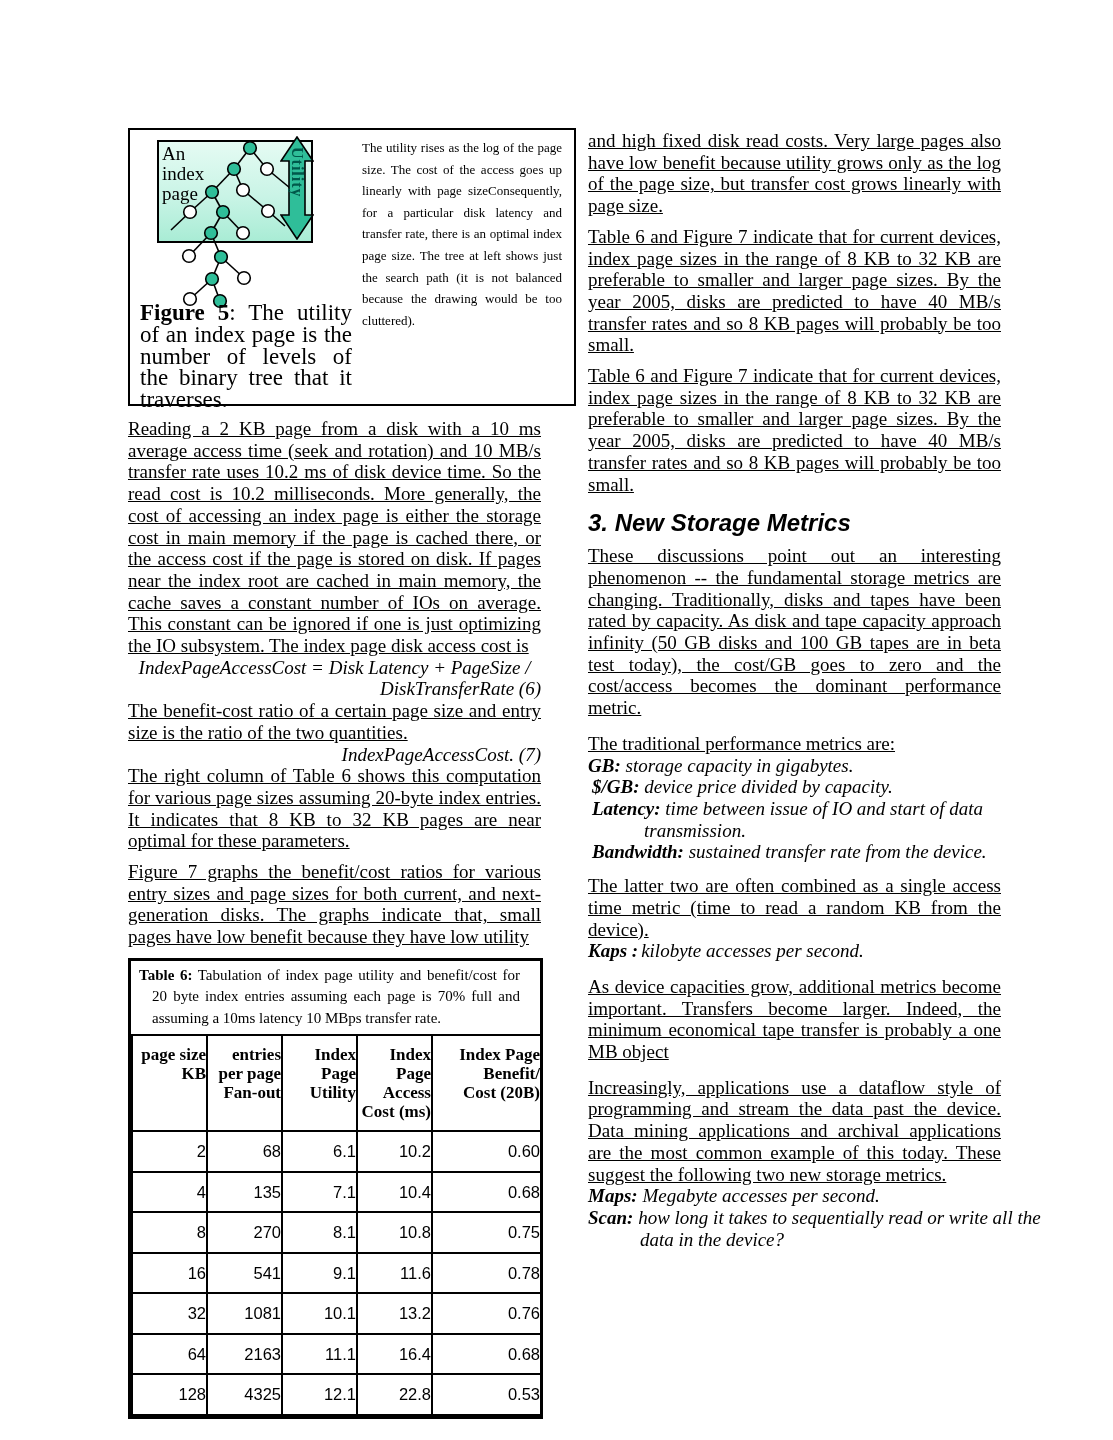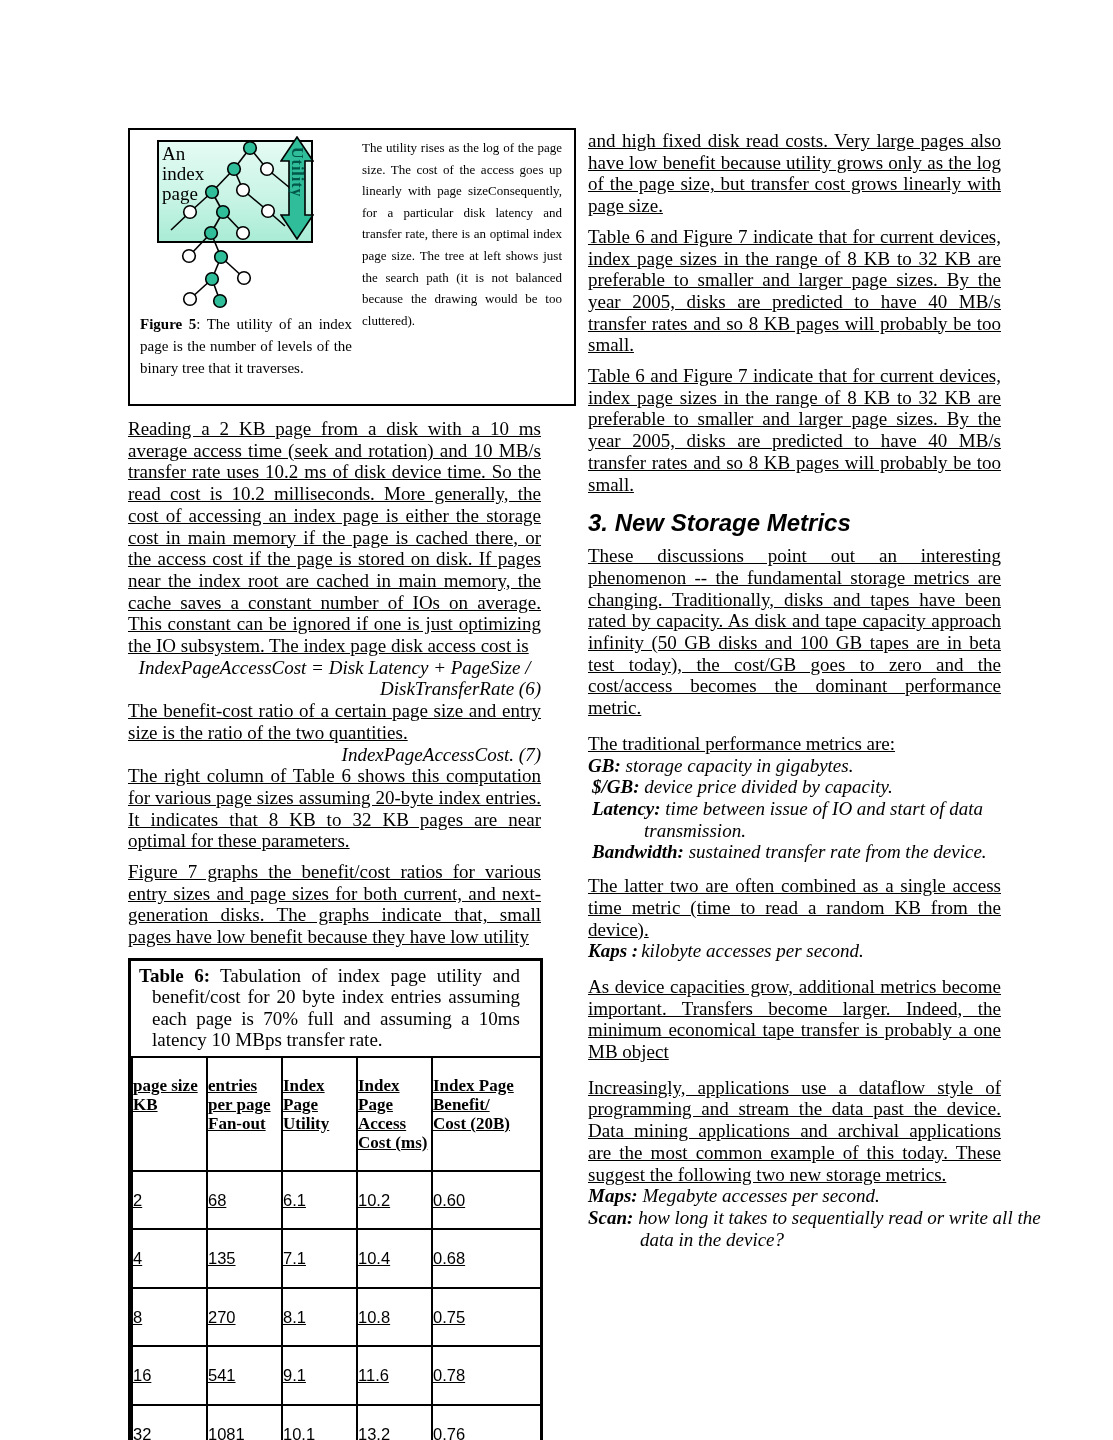--- a/index.html
+++ b/index.html
@@ -21,27 +21,27 @@
   .ml b.gap{margin-right:3px;}
   
   .figure-box{position:relative;width:448px;height:278px;border:2px solid #000;box-sizing:border-box;background:#fff;}
   .grad-box{position:absolute;left:27px;top:10px;width:156px;height:103px;border:2px solid #000;box-sizing:border-box;
             background:linear-gradient(180deg,#e5fbf3 0%,#c9f4e6 55%,#a9ecd5 100%);}
   .tree-svg{position:absolute;left:8px;top:4px;width:180px;height:180px;}
   .an-index{position:absolute;left:32px;top:14px;font-size:19px;line-height:20px;}
   .util-arrow{position:absolute;left:150px;top:6px;width:34px;height:104px;}
   .util-text{position:absolute;left:158px;top:17px;height:84px;writing-mode:vertical-rl;
              font-weight:bold;font-size:16px;letter-spacing:1px;color:#00584a;}
-  .fig-caption{position:absolute;left:10px;top:184px;width:212px;font-size:15px;line-height:21.8px;text-align:justify;}
+  .fig-caption{position:absolute;left:10px;top:172px;width:212px;font-size:23px;line-height:21.8px;text-align:justify;}
   .fig-side{position:absolute;left:232px;top:7px;width:200px;font-size:13px;line-height:21.6px;text-align:justify;}
   
   .table-box{margin-top:10px;width:415px;border:3px solid #000;box-sizing:border-box;background:#fff;}
-  .tbl-caption{font-size:19px;line-height:21.5px;text-align:justify;padding:4px 20px 5px 21px;text-indent:-13px;}
+  .tbl-caption{font-size:15px;line-height:21.5px;text-align:justify;padding:4px 20px 5px 21px;text-indent:-13px;}
   table.t6{border-collapse:collapse;width:100%;table-layout:fixed;}
-  table.t6 th,table.t6 td{border:2px solid #000;text-align:left;vertical-align:top;padding:18px 0;text-decoration:underline;}
+  table.t6 th,table.t6 td{border:2px solid #000;text-align:right;vertical-align:top;padding:9px 0;}
   table.t6 th{font-family:"Liberation Serif",serif;font-weight:bold;font-size:17px;line-height:19px;}
   table.t6 td{font-family:"Liberation Sans",sans-serif;font-size:16.5px;line-height:20.5px;}
 </style>
 </head>
 <body>
 
 <div class="page">
 
   <div class="col-left">
 

